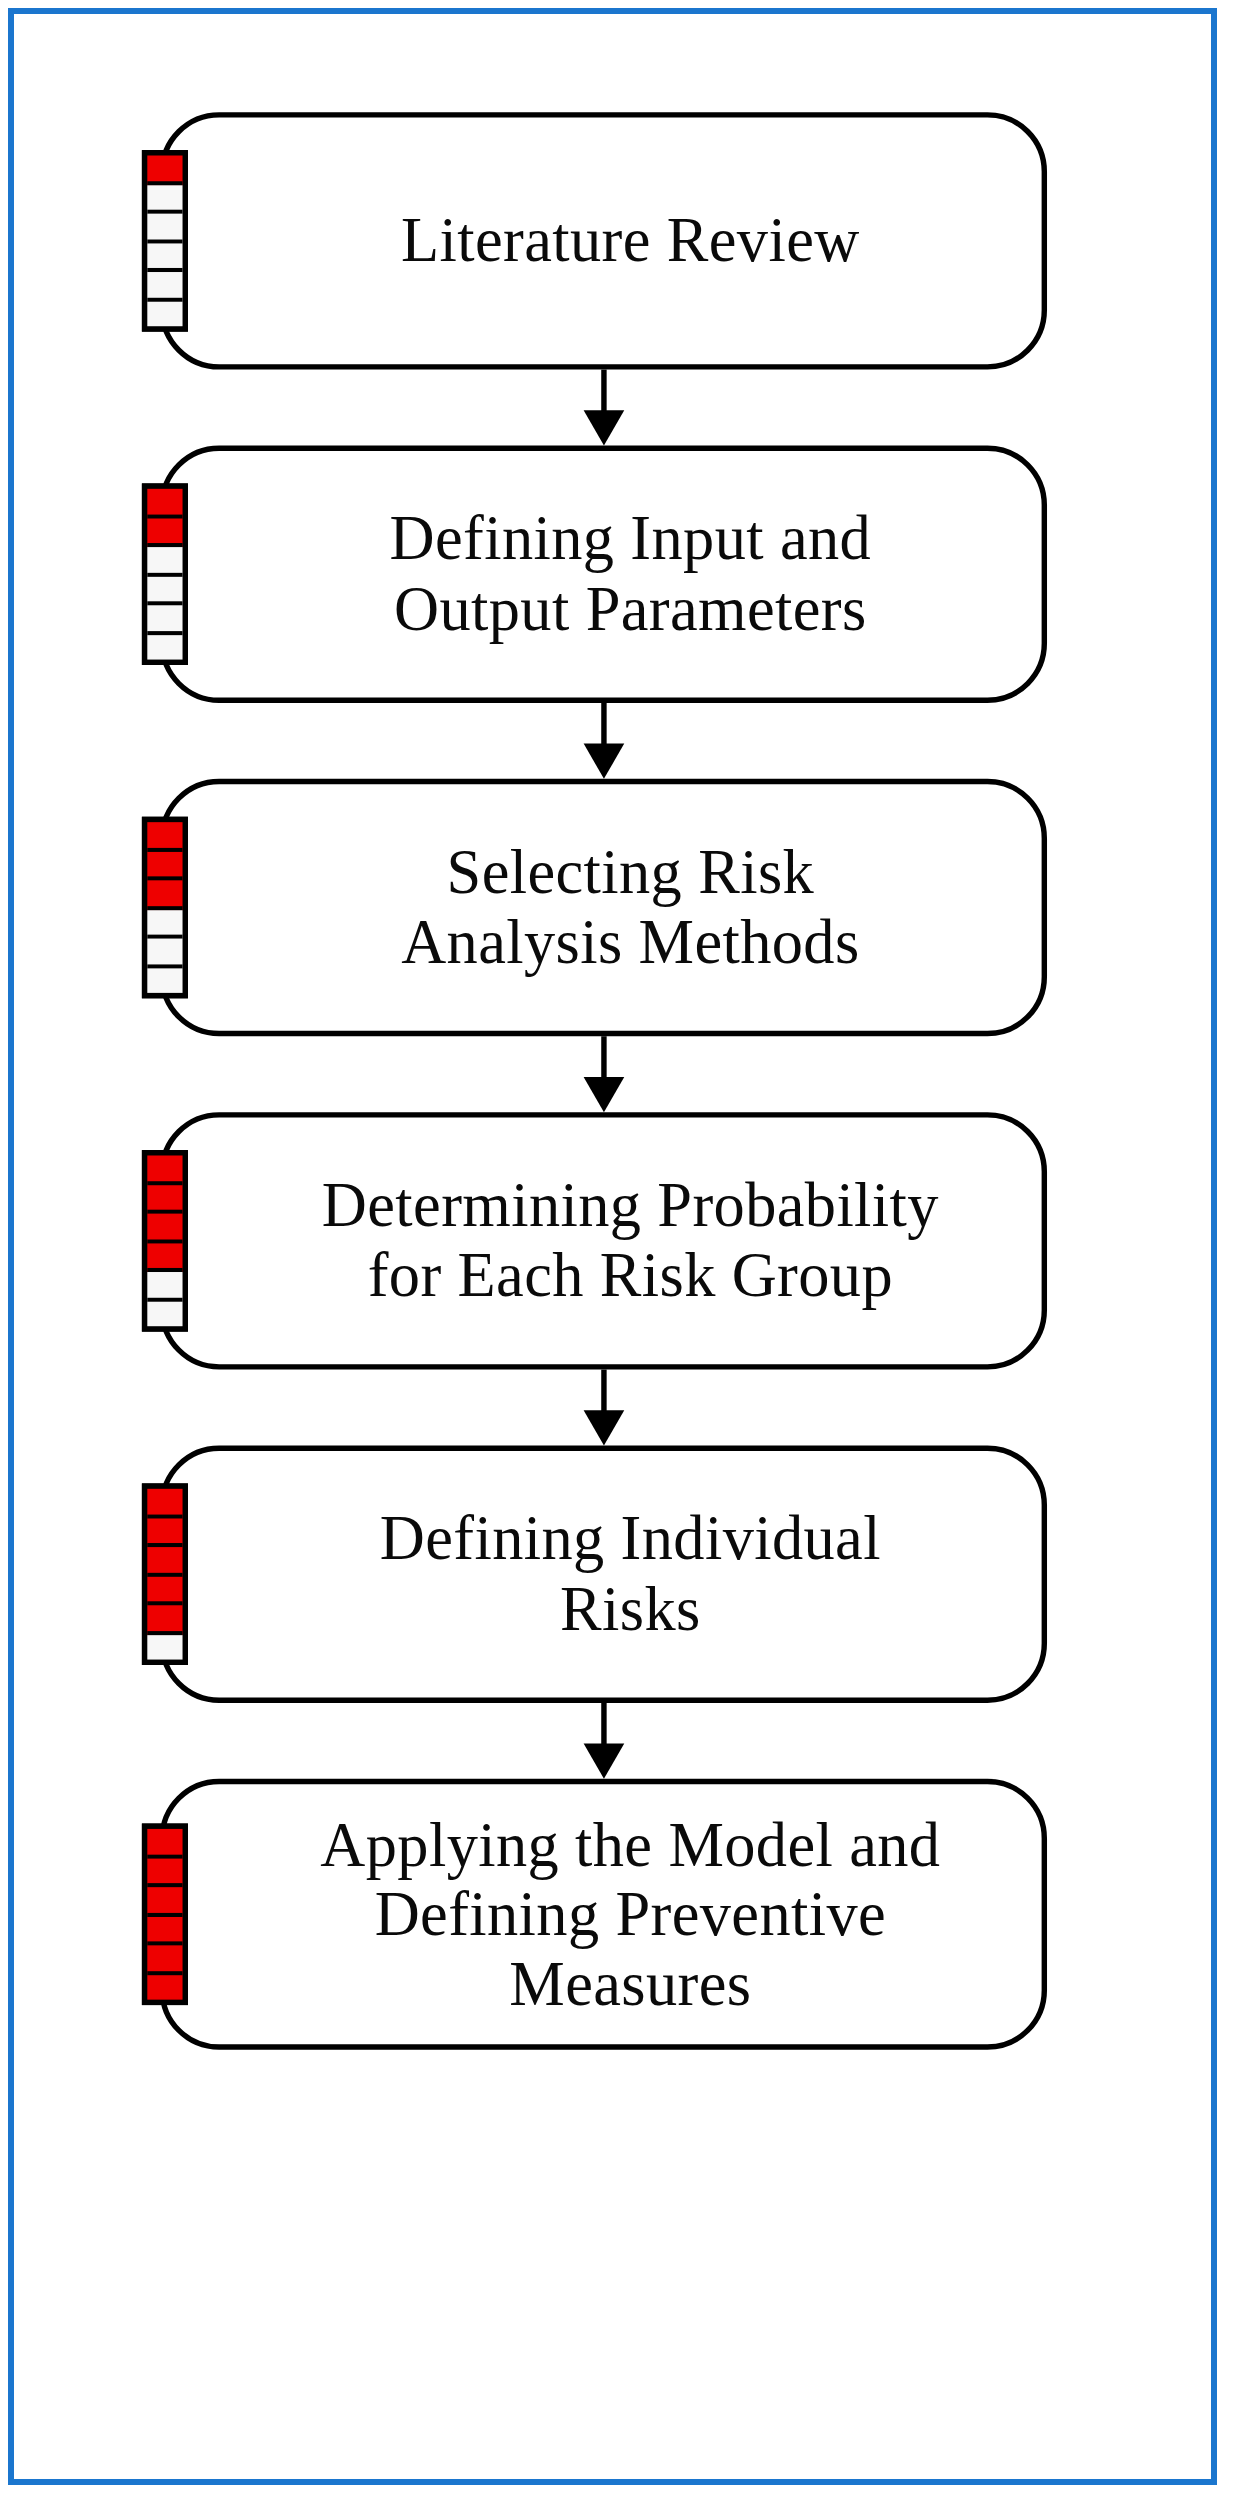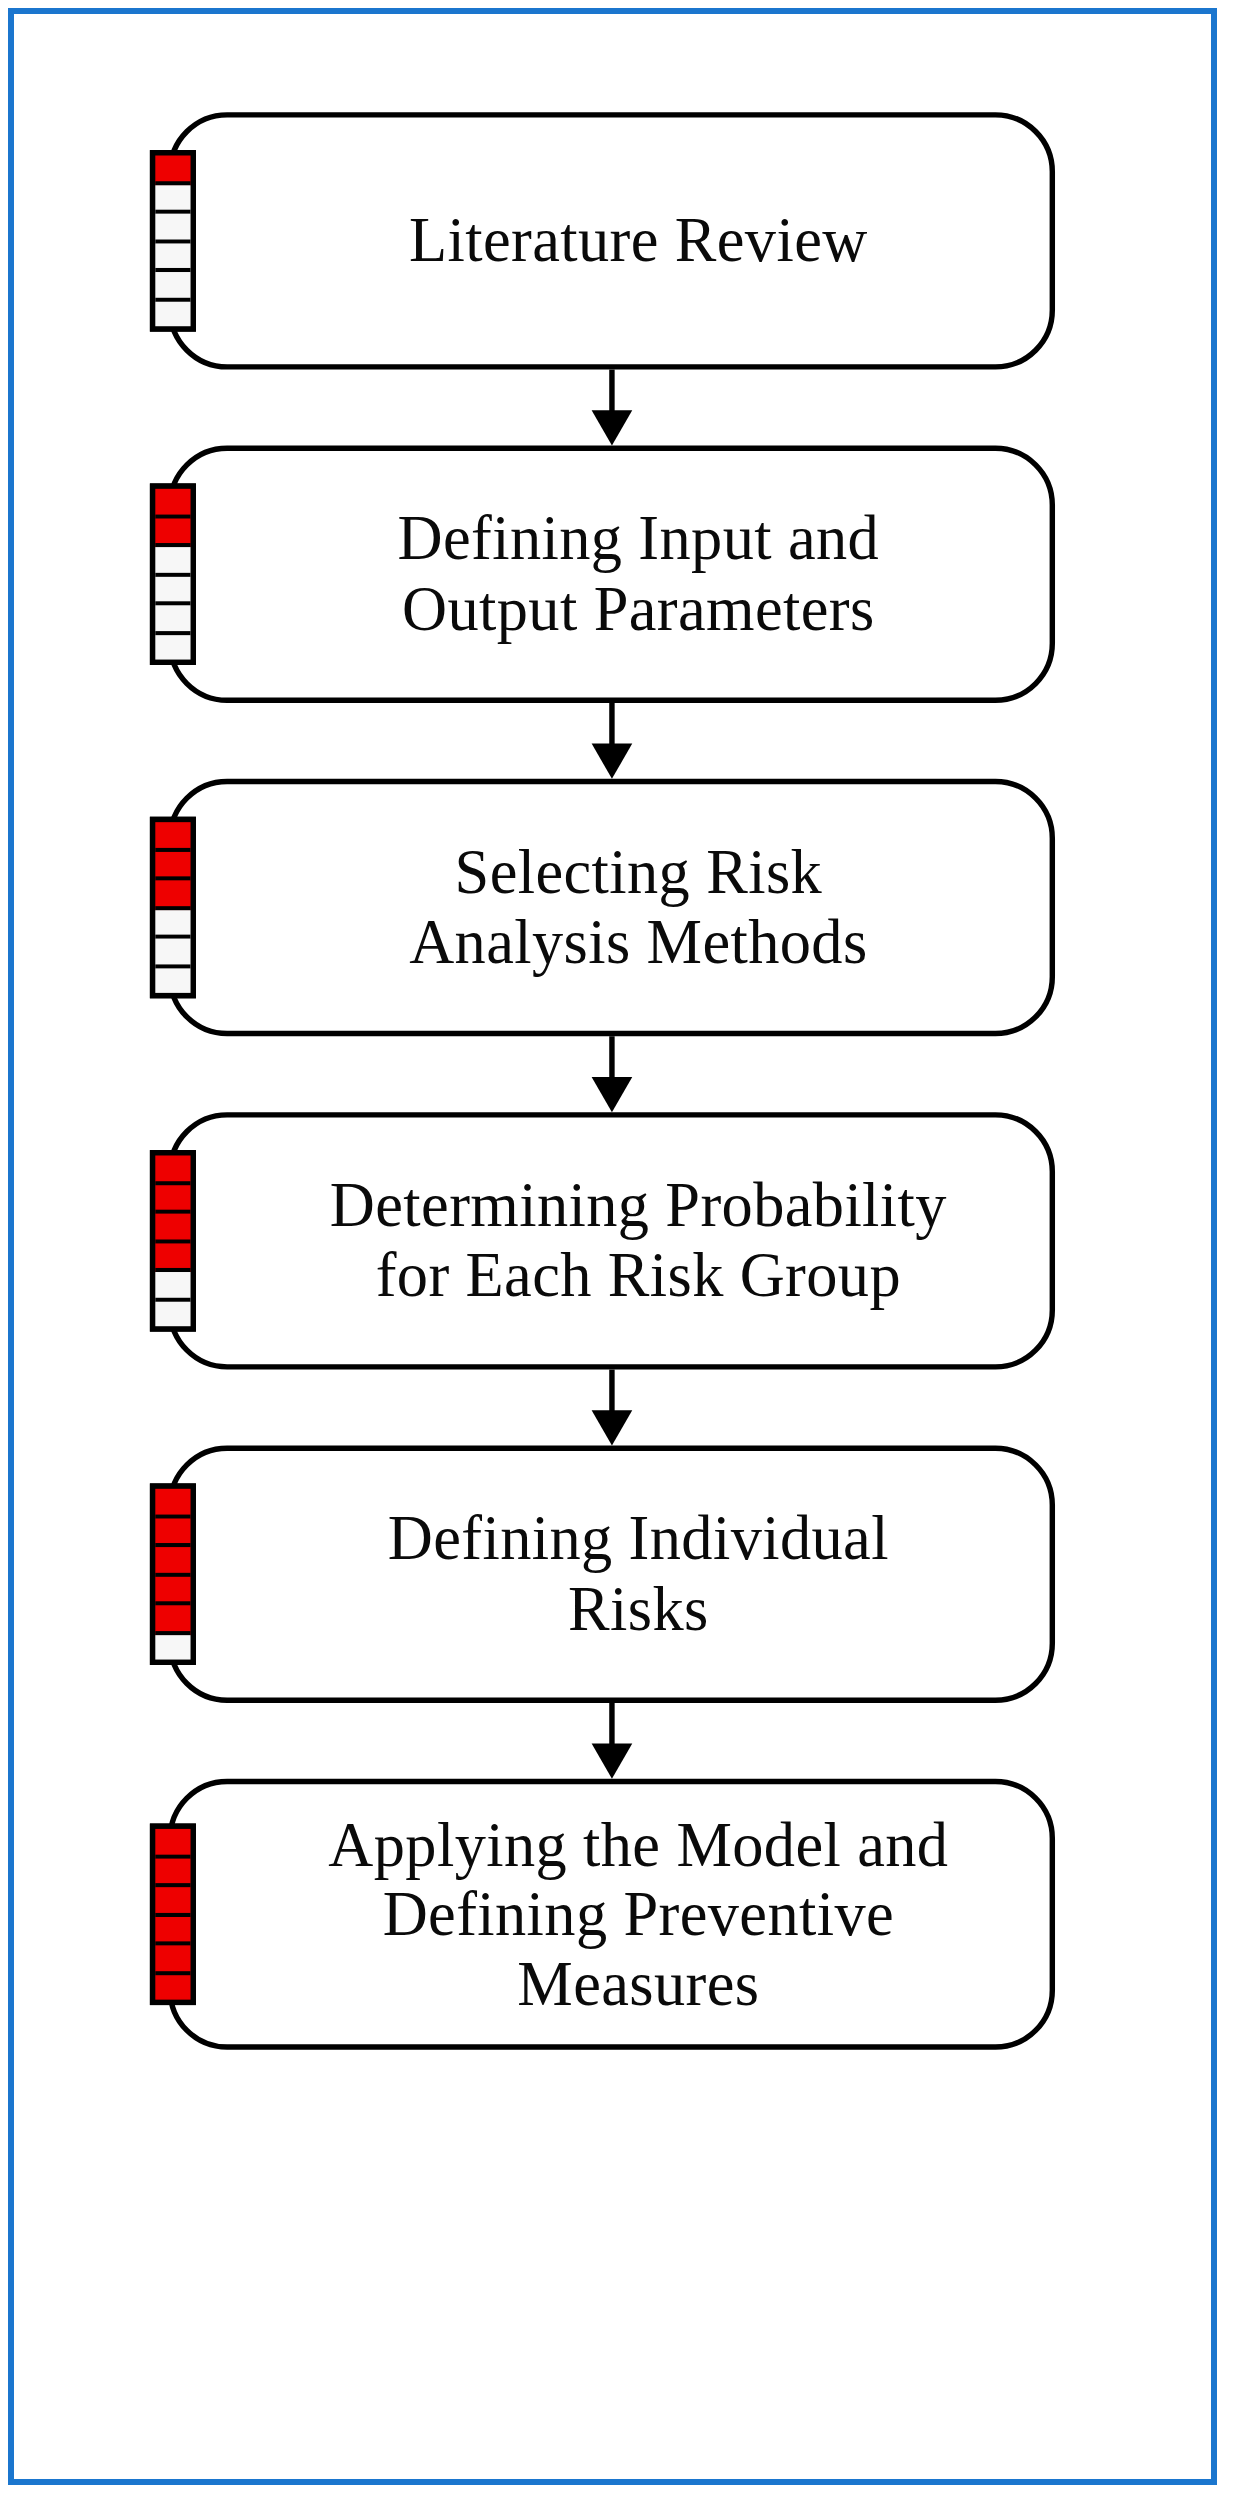--- a/index.html
+++ b/index.html
@@ -21,21 +21,21 @@
     top: 8px;
     width: 1209px;
     height: 2477px;
     box-sizing: border-box;
     border: 6px solid #1b76ce;
     background: #ffffff;
   }
 
   #flow-canvas {
     position: absolute;
-    left: 8px;
+    left: 0;
     top: 0;
     width: 100%;
     height: 100%;
   }
 
   .flow-stack {
     position: absolute;
     left: 0;
     top: 0;
     width: 100%;

